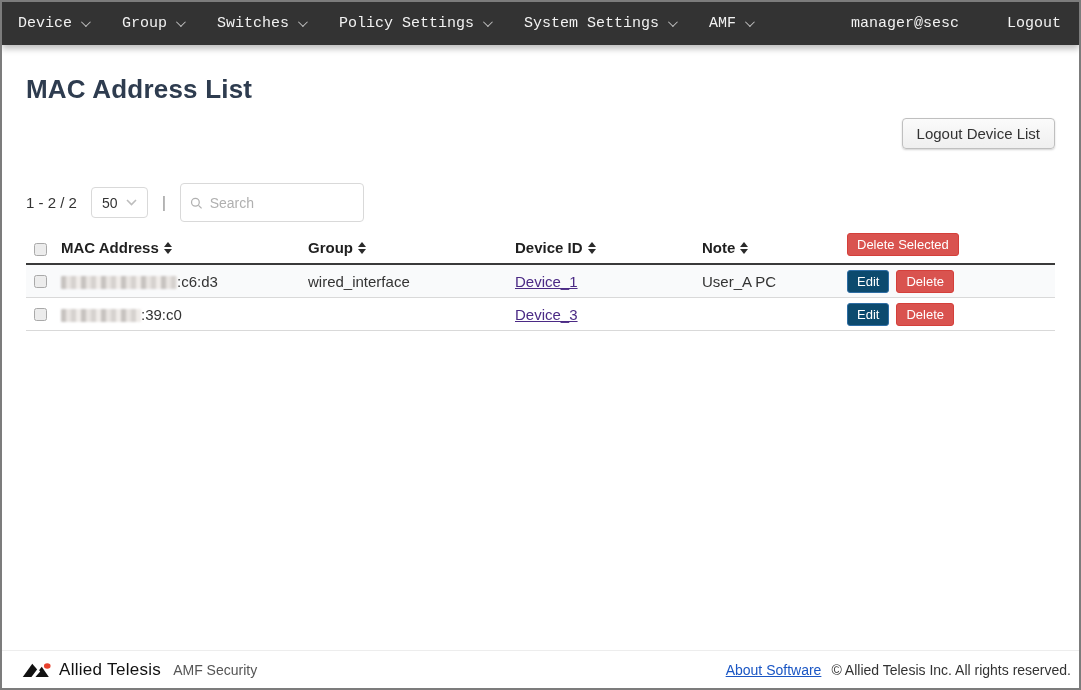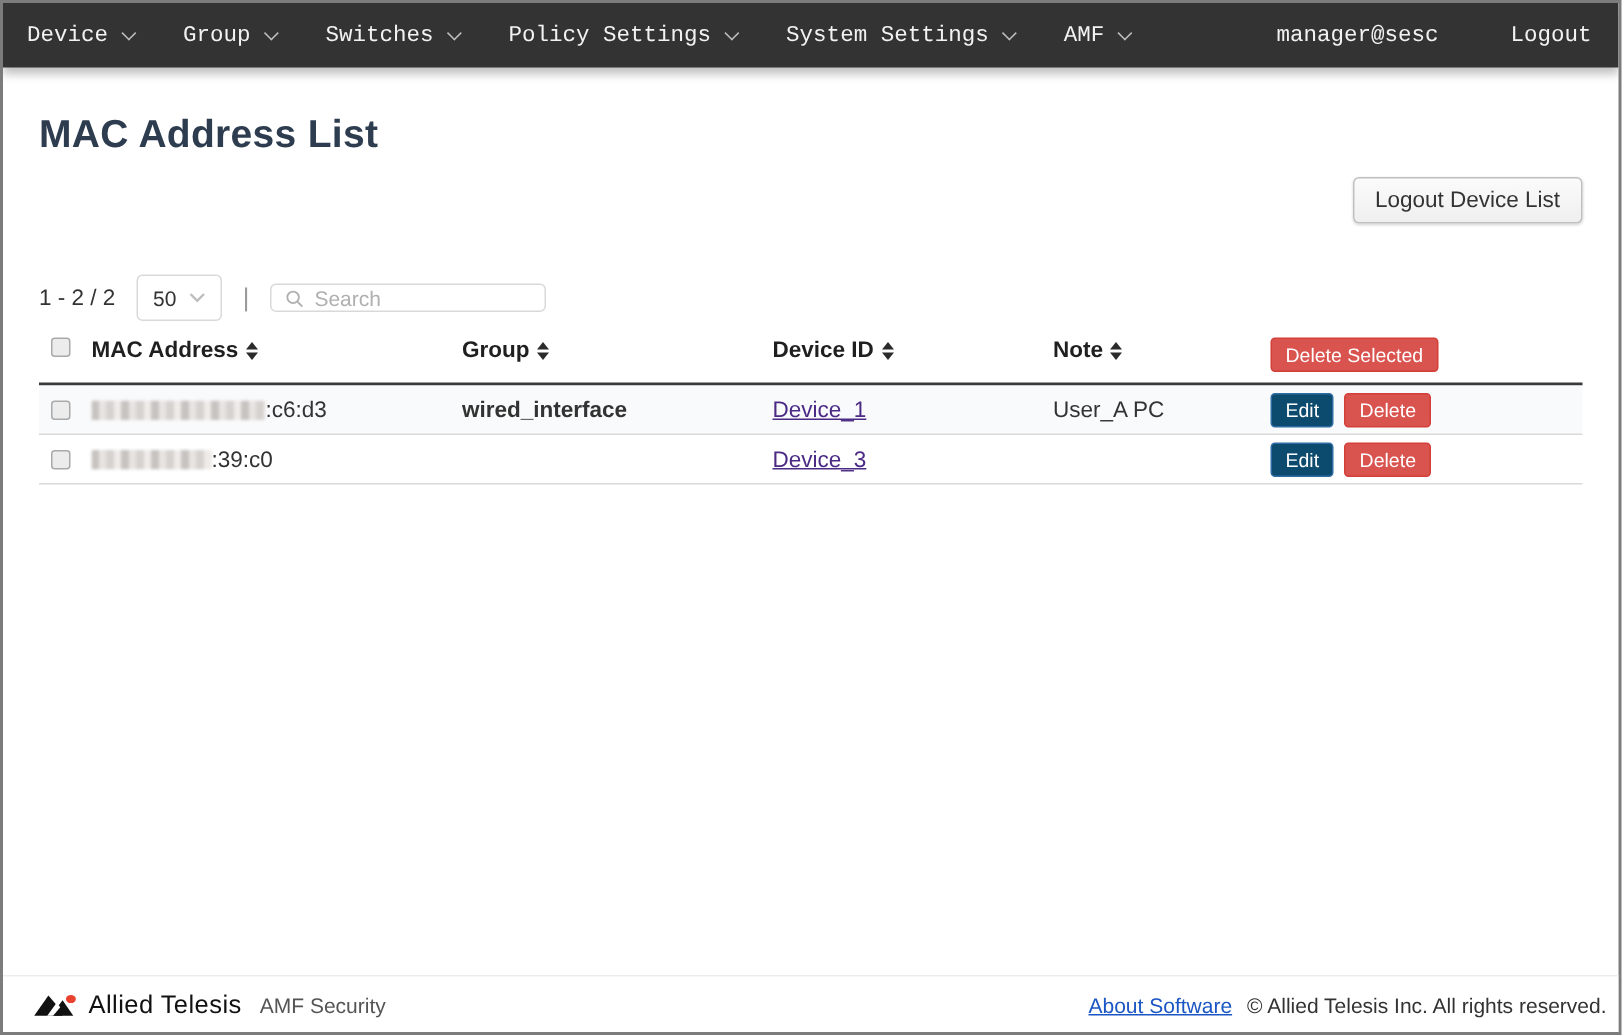--- a/index.html
+++ b/index.html
@@ -77,21 +77,21 @@
     border: 1px solid #d9d9d9;
     border-radius: 4px;
     display: flex; align-items: center; justify-content: center;
     gap: 8px;
     font-size: 14px; color: #333;
     cursor: pointer;
     background: #fff;
   }
   .pipe { margin: 0 14px; color: #999; font-size: 17px; }
   .search-box {
-    width: 184px; height: 19px;
+    width: 184px; height: 39px;
     border: 1px solid #d9d9d9;
     border-radius: 4px;
     display: flex; align-items: center;
     padding: 4px 9px;
     gap: 7px;
     background: #fff;
   }
   .search-box input {
     border: none; outline: none;
     font-size: 14px; color: #333;
@@ -100,25 +100,25 @@
     background: transparent;
   }
   .search-box input::placeholder { color: #b0b0b0; }
 
   
   .mac-table { margin-top: 7px; width: 100%; }
   .t-row { display: flex; align-items: center; }
   .t-head {
     border-bottom: 2px solid #3a3a3a;
     padding: 4px 0 7px 0;
-    align-items: flex-start;
+    align-items: flex-end;
   }
   .col-check { width: 35px; display: flex; align-items: center; }
   .col-mac   { width: 247px; }
-  .col-name  { width: 207px; font-weight: bold; }
+  .col-name  { width: 207px; }
   .col-devid { width: 187px; }
   .col-note  { width: 145px; }
   .col-actions { flex: 1; display: flex; align-items: center; gap: 7px; }
   .th {
     font-weight: 700; font-size: 15px; color: #1f1f1f;
     display: flex; align-items: center;
   }
   .sort {
     display: inline-flex; flex-direction: column; gap: 2px;
     margin-left: 5px; cursor: pointer;

